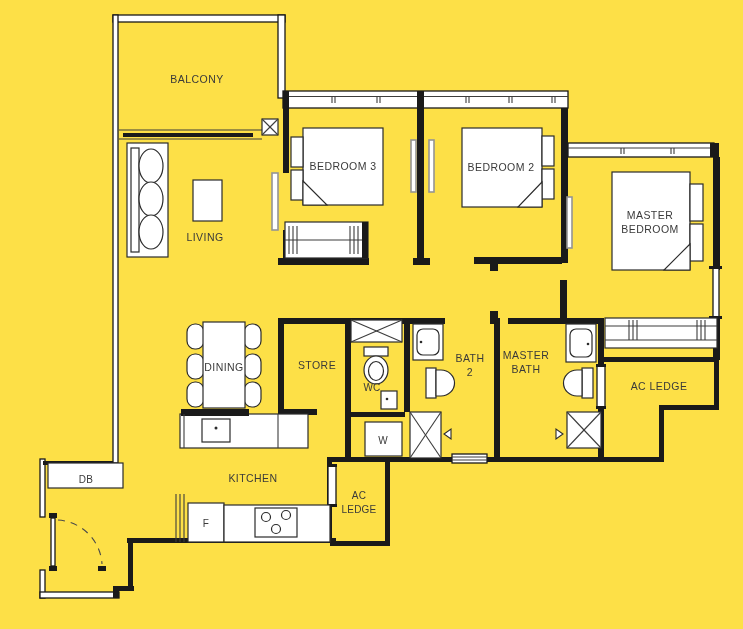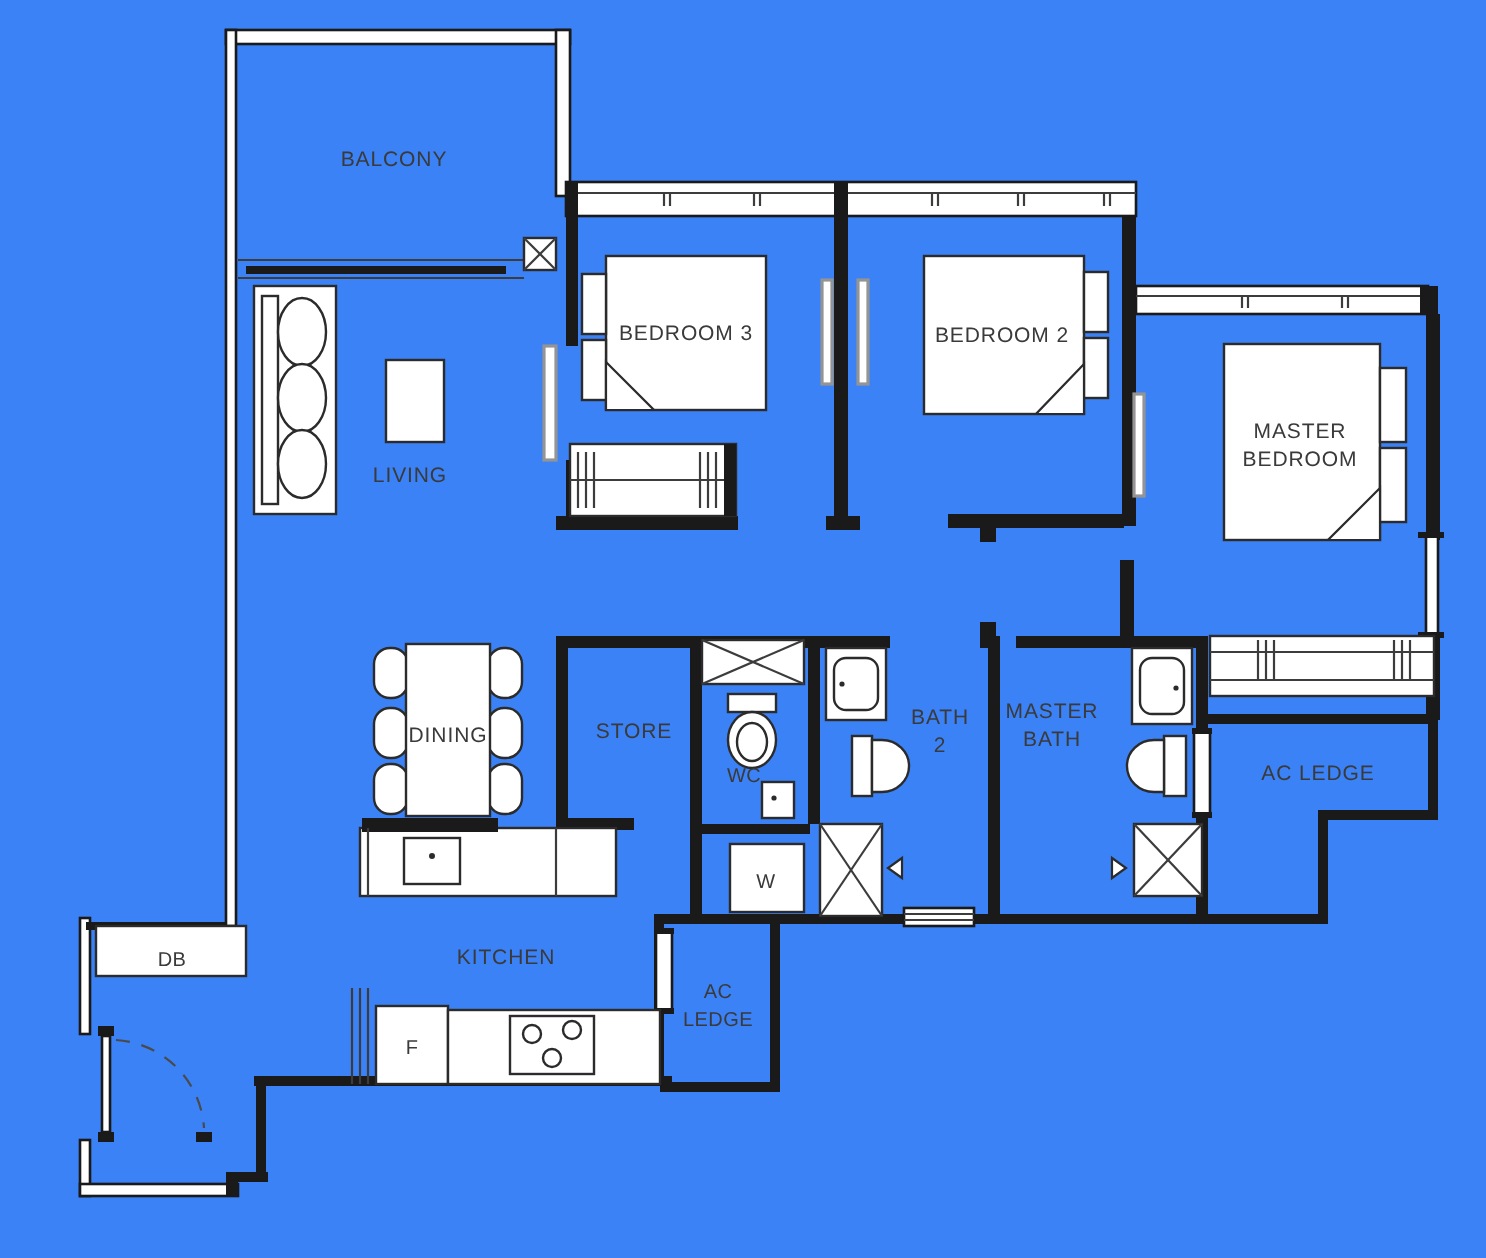--- a/index.html
+++ b/index.html
@@ -1,16 +1,16 @@
 <!DOCTYPE html>
 <html><head>
 <meta charset="utf-8">
 <style>
   html,body{margin:0;padding:0;background:#fff;}
-  .stage{position:relative;width:743px;height:629px;background:#3b82f6;overflow:hidden;text-decoration:underline;}
+  .stage{position:relative;width:743px;height:629px;background:#fde047;overflow:hidden;text-decoration:underline;}
   svg text{font-family:"Liberation Sans",sans-serif;font-size:10.5px;fill:#3a3a3a;
            text-anchor:middle;letter-spacing:.45px;}
   svg text.sm{font-size:10px;letter-spacing:.2px;}
   .wall{fill:#1a1a1a;}
   .hwall{fill:#ffffff;stroke:#1a1a1a;stroke-width:1.3;}
   .thin{stroke:#3c3c3c;stroke-width:1.1;fill:none;}
   .furn{fill:#ffffff;stroke:#2b2b2b;stroke-width:1.2;}
   .gray{fill:#ffffff;stroke:#949494;stroke-width:1.6;}
   .dash{stroke:#4a4a4a;stroke-width:1.1;fill:none;stroke-dasharray:7 6;}
   .tri{fill:#ffffff;stroke:#2b2b2b;stroke-width:1.1;}

